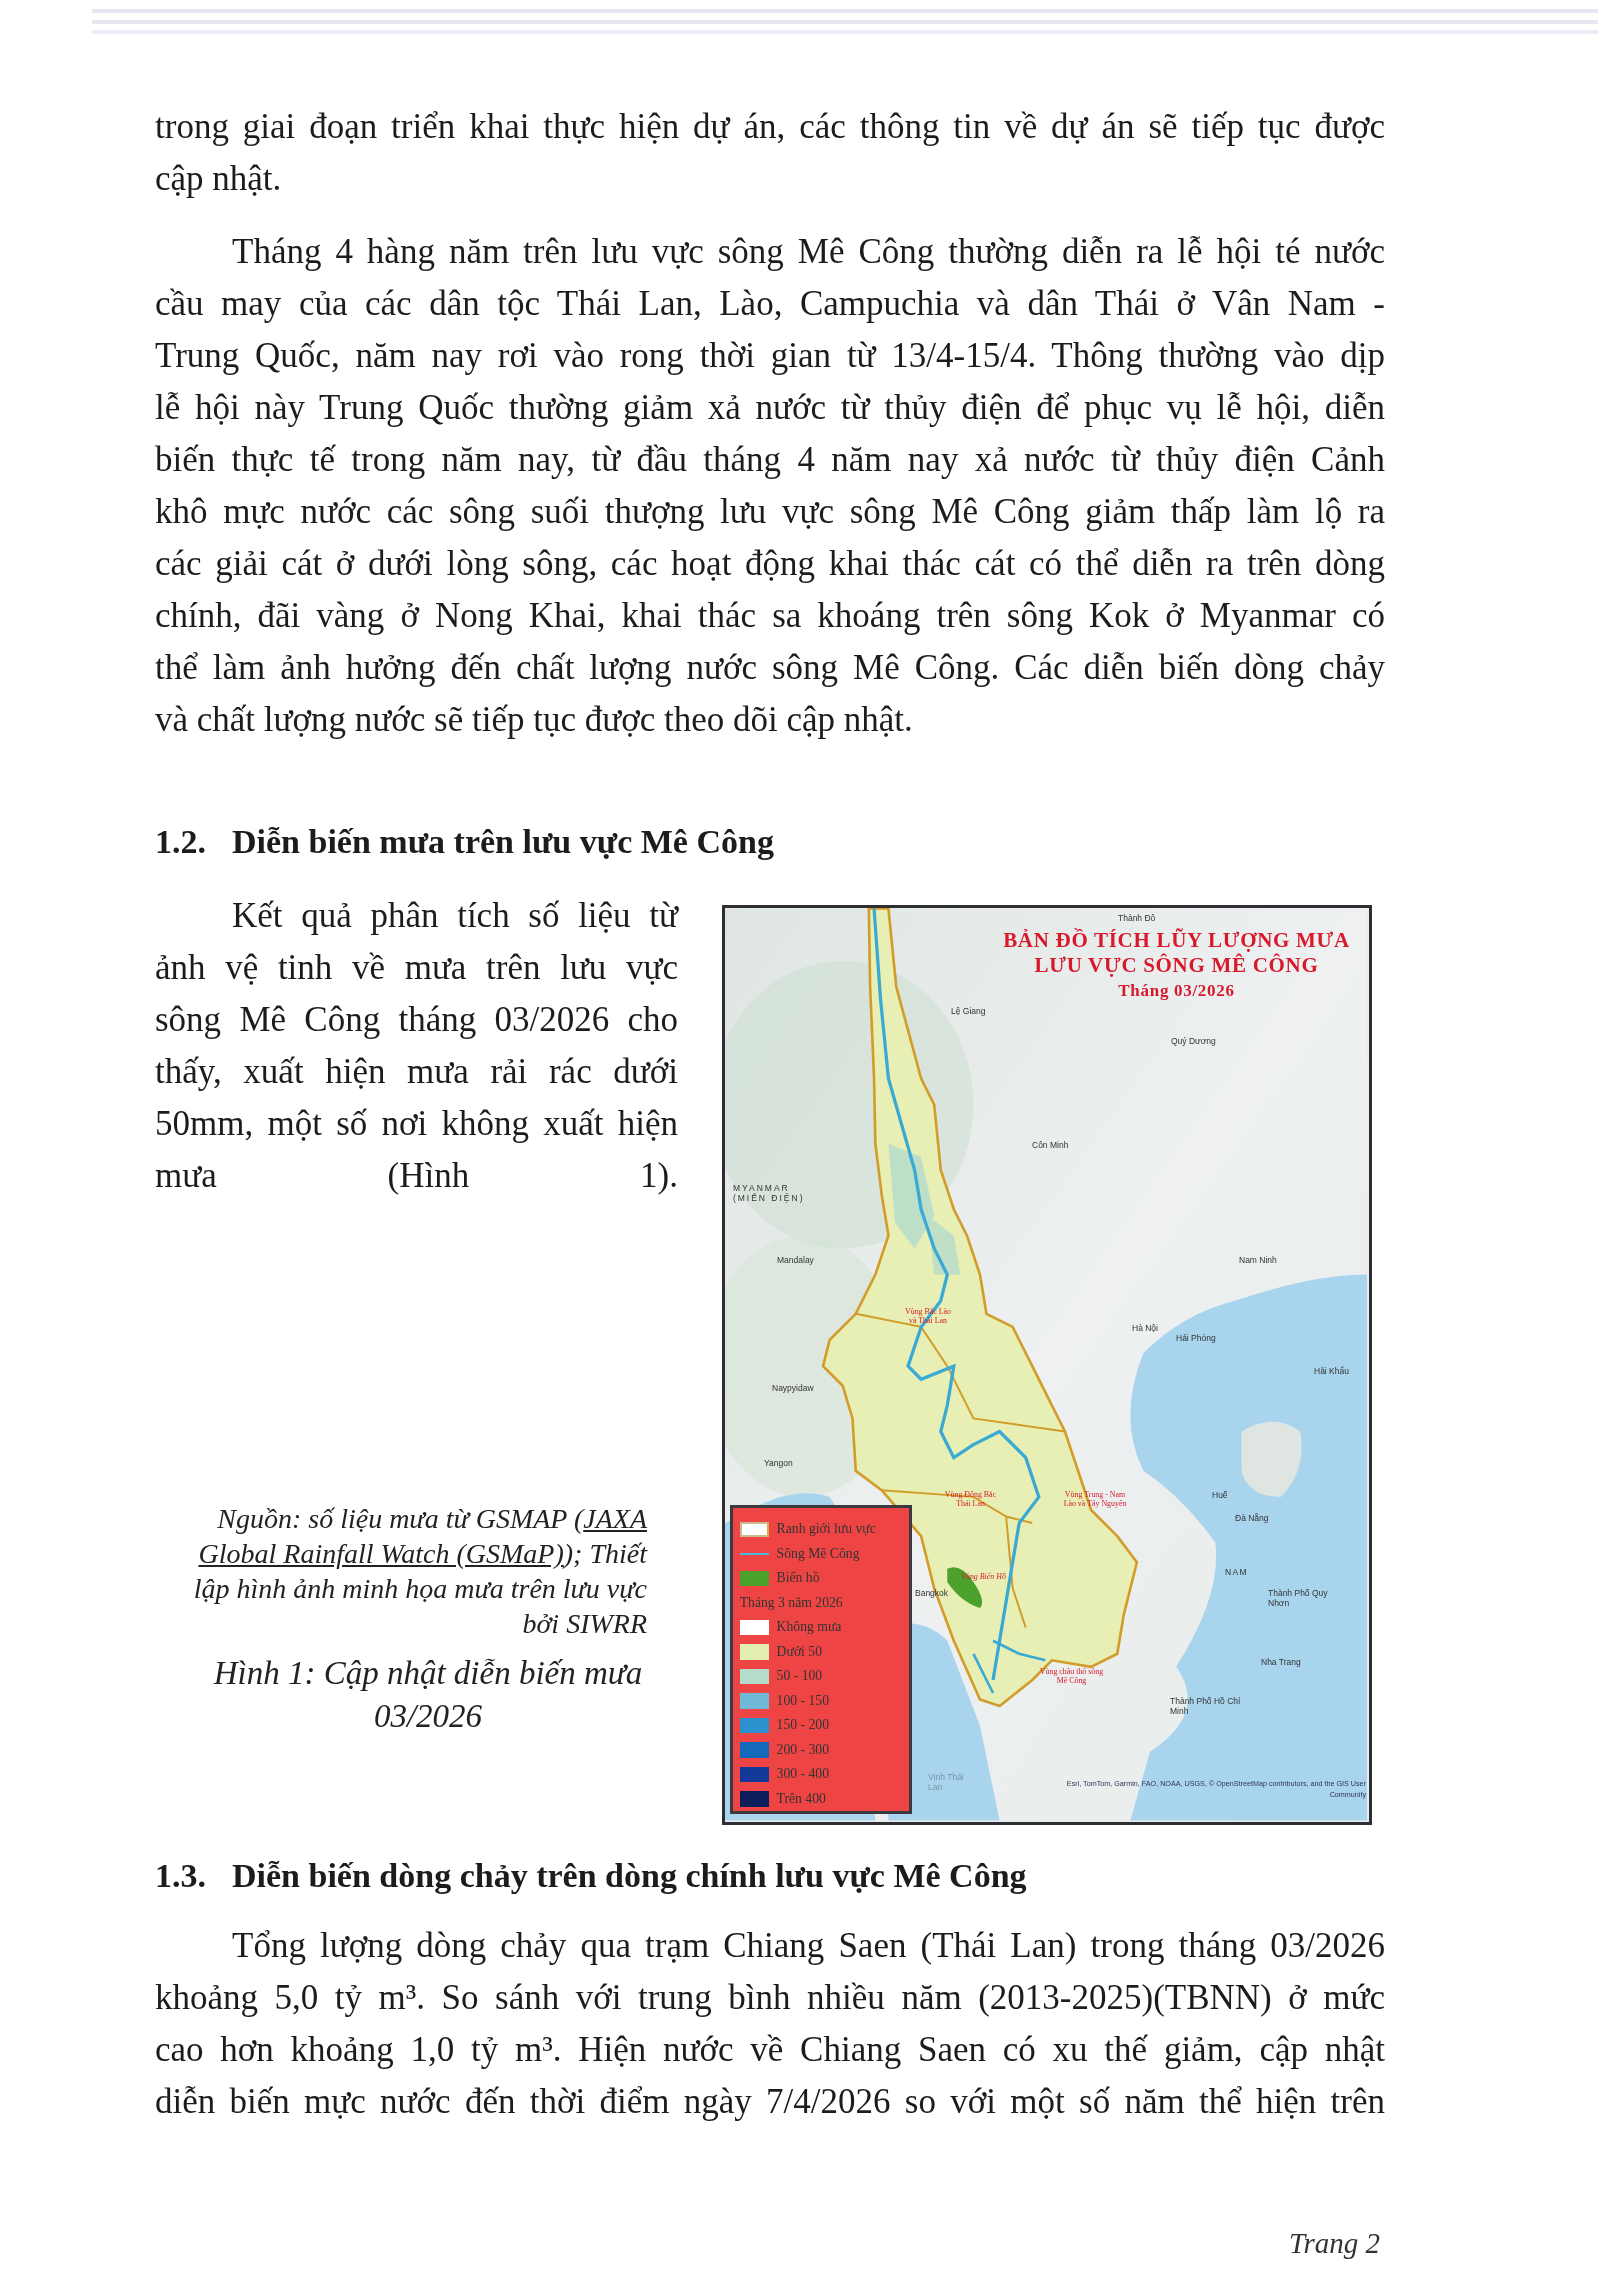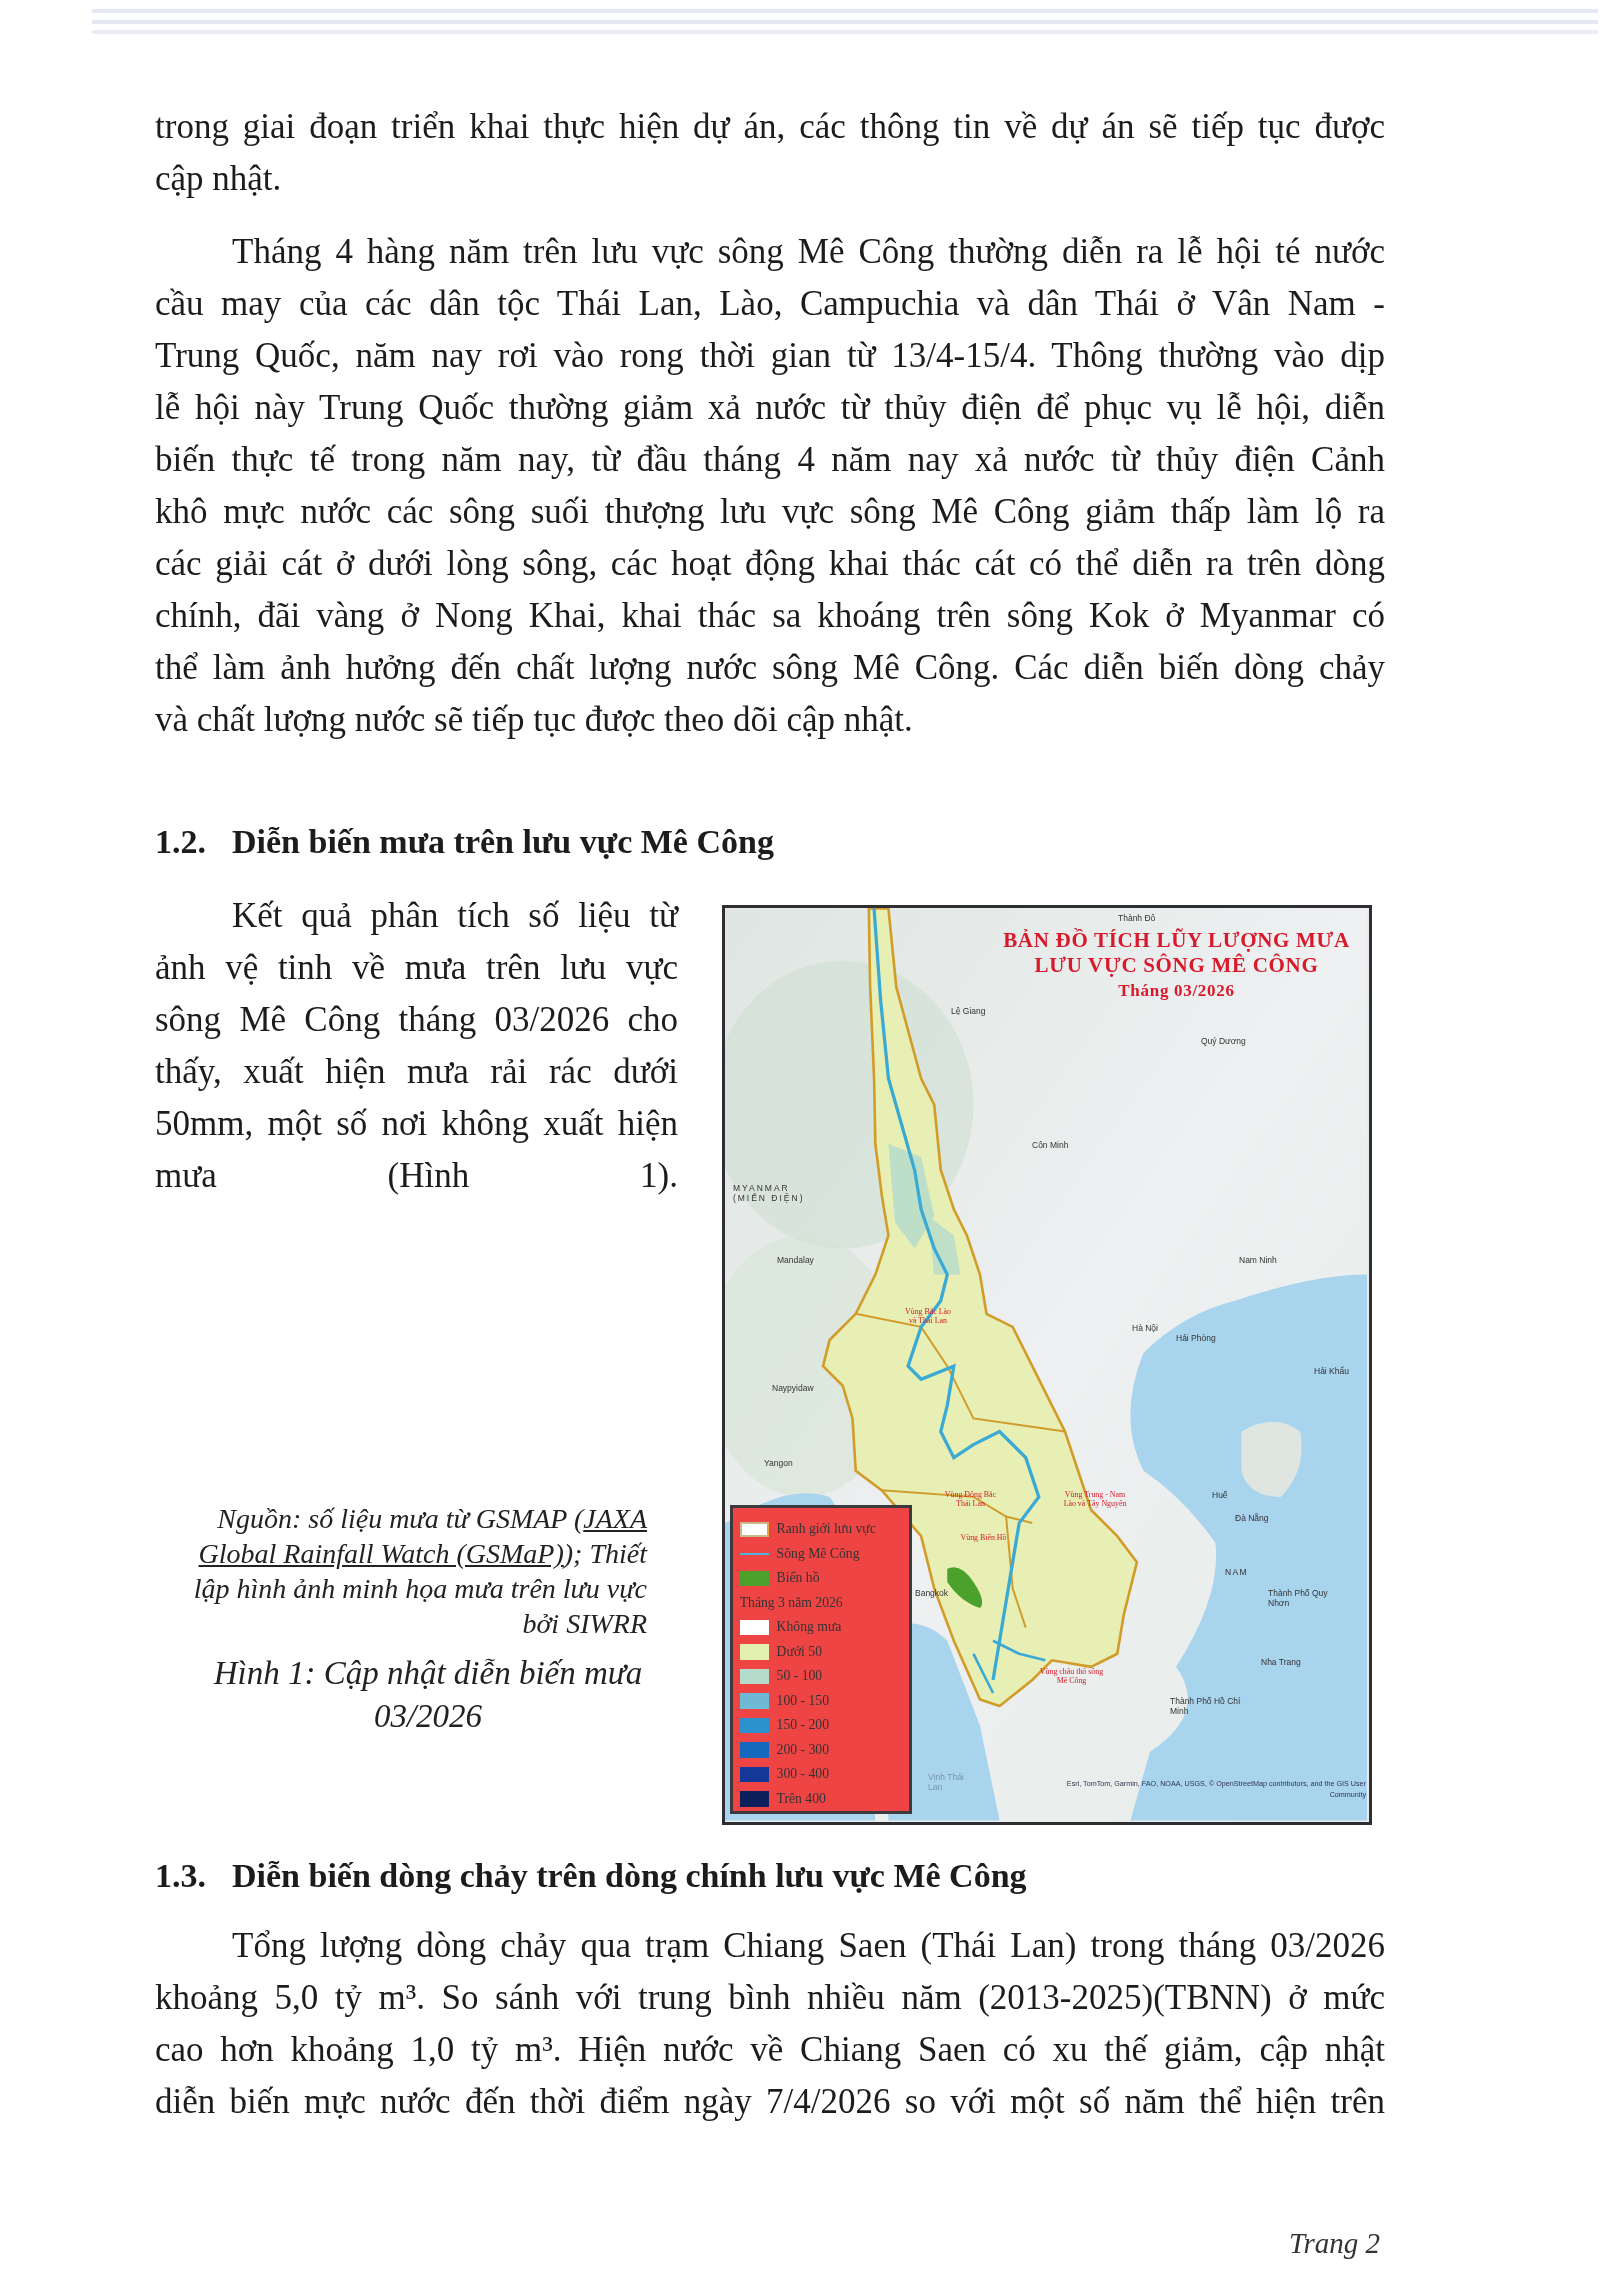--- a/index.html
+++ b/index.html
@@ -122,21 +122,21 @@
   </svg>
 
   <div class="maptitle">
     <div>BẢN ĐỒ TÍCH LŨY LƯỢNG MƯA</div>
     <div>LƯU VỰC SÔNG MÊ CÔNG</div>
     <div style="font-size:17px;">Tháng 03/2026</div>
   </div>
 
   <span class="lbl" style="left:393px;top:5.2px;">Thành Đô</span>
   <span class="lbl" style="left:226px;top:98px;">Lệ Giang</span>
-  <span class="lbl" style="left:476px;top:128px;">Quý Dương</span>
+  <span class="lbl" style="left:446px;top:128px;">Quý Dương</span>
   <span class="lbl" style="left:307px;top:232px;">Côn Minh</span>
   <span class="lbl" style="left:7.9px;top:275px;width:72px;letter-spacing:2px;">MYANMAR (MIẾN ĐIỆN)</span>
   <span class="lbl" style="left:52px;top:347px;">Mandalay</span>
   <span class="lbl" style="left:514px;top:347px;">Nam Ninh</span>
   <span class="lbl" style="left:47px;top:459px;margin-top:16px;">Naypyidaw</span>
   <span class="lbl" style="left:407px;top:415px;">Hà Nội</span>
   <span class="lbl" style="left:451px;top:425px;">Hải Phòng</span>
   <span class="lbl" style="left:589px;top:458px;">Hải Khẩu</span>
   <span class="lbl" style="left:39px;top:550px;">Yangon</span>
   <span class="lbl" style="left:487px;top:582px;">Huế</span>
@@ -144,21 +144,21 @@
   <span class="lbl" style="left:190px;top:680px;">Bangkok</span>
   <span class="lbl" style="left:500px;top:659px;letter-spacing:1.3px;">NAM</span>
   <span class="lbl" style="left:543px;top:680px;width:79px;">Thành Phố Quy Nhơn</span>
   <span class="lbl" style="left:536px;top:749px;">Nha Trang</span>
   <span class="lbl" style="left:445px;top:788px;width:79px;">Thành Phố Hồ Chí Minh</span>
   <span class="lbl" style="left:203px;top:864px;width:39px;color:#7896a8;">Vịnh Thái Lan</span>
 
   <span class="rlbl" style="left:177px;top:399px;width:52px;">Vùng Bắc Lào và Thái Lan</span>
   <span class="rlbl" style="left:216px;top:582px;width:59px;">Vùng Đông Bắc Thái Lan</span>
   <span class="rlbl" style="left:334px;top:582px;width:72px;">Vùng Trung - Nam Lào và Tây Nguyên</span>
-  <span class="rlbl" style="left:229px;top:625px;width:59px;">Vùng Biển Hồ</span>
+  <span class="rlbl" style="left:229px;top:664px;width:59px;font-style:italic;">Vùng Biển Hồ</span>
   <span class="rlbl" style="left:314px;top:759px;width:65px;">Vùng châu thổ sông Mê Công</span>
 
   <div class="credit">Esri, TomTom, Garmin, FAO, NOAA, USGS, © OpenStreetMap contributors, and the GIS User Community</div>
 
   <div class="legend">
     <div class="lg-row">
       <span class="sw" style="background:#fff;border:2px solid #c9b98e;border-right-color:#e0a540;box-sizing:border-box;"></span>
       <span>Ranh giới lưu vực</span>
     </div>
     <div class="lg-row">

